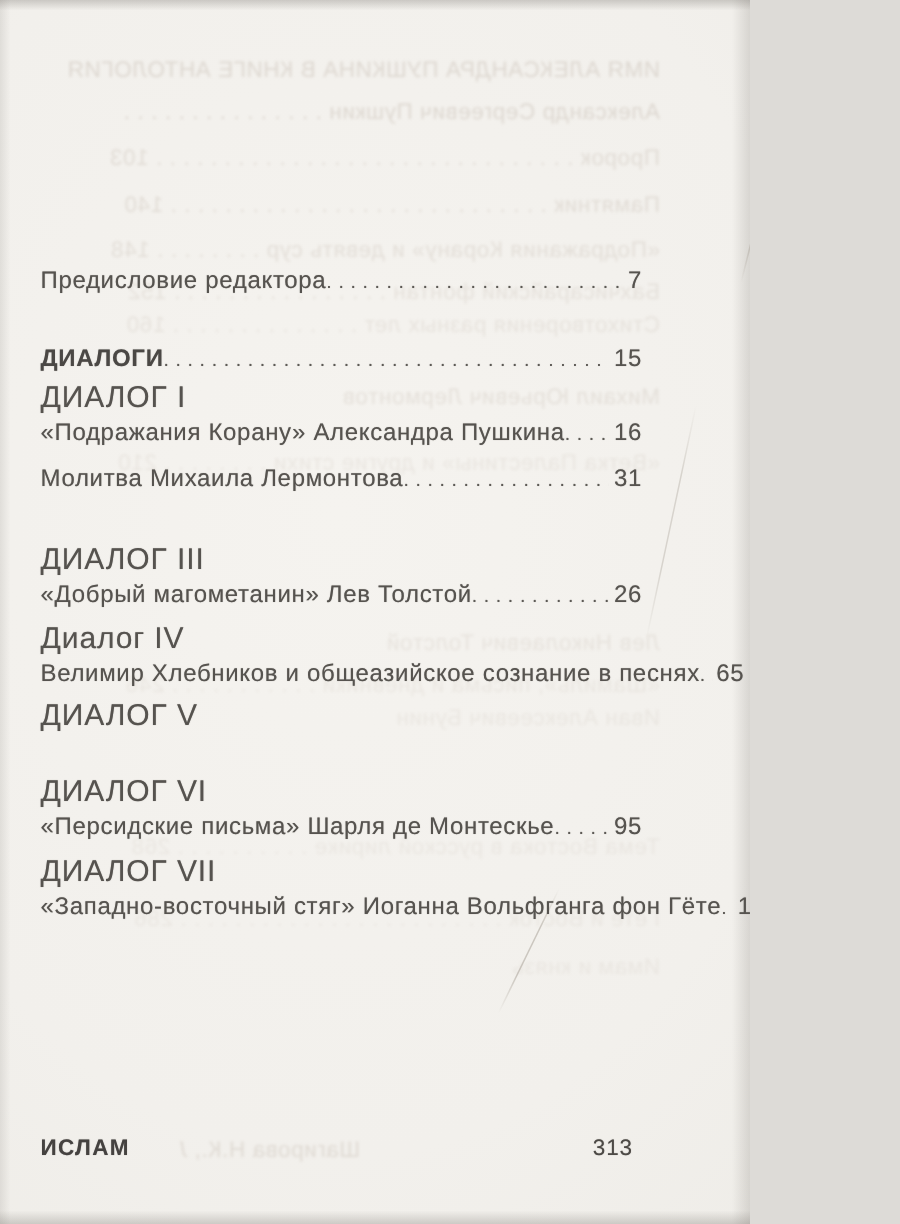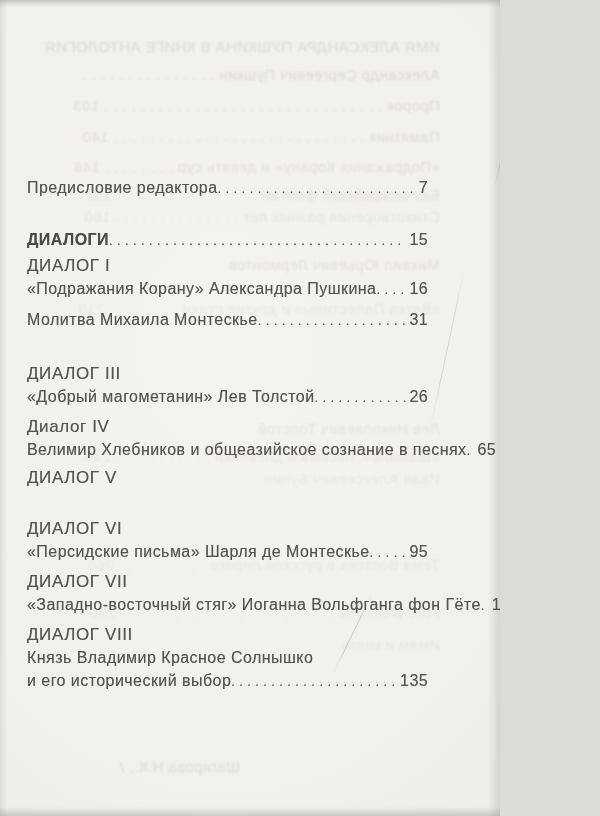--- a/index.html
+++ b/index.html
@@ -44,21 +44,21 @@
 
   .row { display: flex; align-items: baseline; }
   .abs { position: absolute; left: 0; right: 0; }
 
   .t {
     font-size: 16px; letter-spacing: 0.45px; line-height: 23px;
     white-space: nowrap;
     text-shadow: 0 0 0.6px rgba(86,83,79,0.55);
   }
   .heading {
-    font-size: 17px; letter-spacing: 0.6px; line-height: 23px;
+    font-size: 20px; letter-spacing: 0.6px; line-height: 23px;
     text-shadow: 0 0 0.6px rgba(86,83,79,0.55);
   }
   .bold { font-weight: bold; color: #4b4845; }
 
   .leader { flex: 1 1 auto; overflow: hidden; white-space: nowrap; min-width: 8px; }
   .leader::after {
     content: "...........................................................................................................................";
     font-size: 13px; letter-spacing: 4.4px; color: #5d5a55;
     text-shadow: 0 0 0.5px rgba(93,90,85,0.5);
   }
@@ -129,21 +129,21 @@
       <div class="heading">ДИАЛОГ I</div>
       <div class="row">
         <span class="t">«Подражания Корану» Александра Пушкина</span>
         <span class="leader"></span>
         <span class="pg">16</span>
       </div>
     </div>
 
     <div class="group abs" style="top:308px">
       <div class="row">
-        <span class="t">Молитва Михаила Монтескье</span>
+        <span class="t">Молитва Михаила Лермонтова</span>
         <span class="leader"></span>
         <span class="pg">31</span>
       </div>
     </div>
 
     <div class="group abs" style="top:362px">
       <div class="heading">ДИАЛОГ III</div>
       <div class="row">
         <span class="t">«Добрый магометанин» Лев Толстой</span>
         <span class="leader"></span>
@@ -175,26 +175,21 @@
 
     <div class="group abs" style="top:570px">
       <div class="heading">ДИАЛОГ VII</div>
       <div class="row">
         <span class="t">«Западно-восточный стяг» Иоганна Вольфганга фон Гёте</span>
         <span class="leader"></span>
         <span class="pg">112</span>
       </div>
     </div>
 
-    <div class="group abs" style="top:623px">
-      <div class="heading">ДИАЛОГ VIII</div>
-      <div class="t title-only">Князь Владимир Красное Солнышко</div>
-      <div class="row">
-        <span class="t">и его исторический выбор</span>
-        <span class="leader"></span>
-        <span class="pg">135</span>
-      </div>
-    </div>
 
   </div>
 
+  <div class="footer">
+    <span class="book-title">ИСЛАМ</span>
+    <span class="folio">313</span>
+  </div>
 
 </div>
 
 </body></html>

